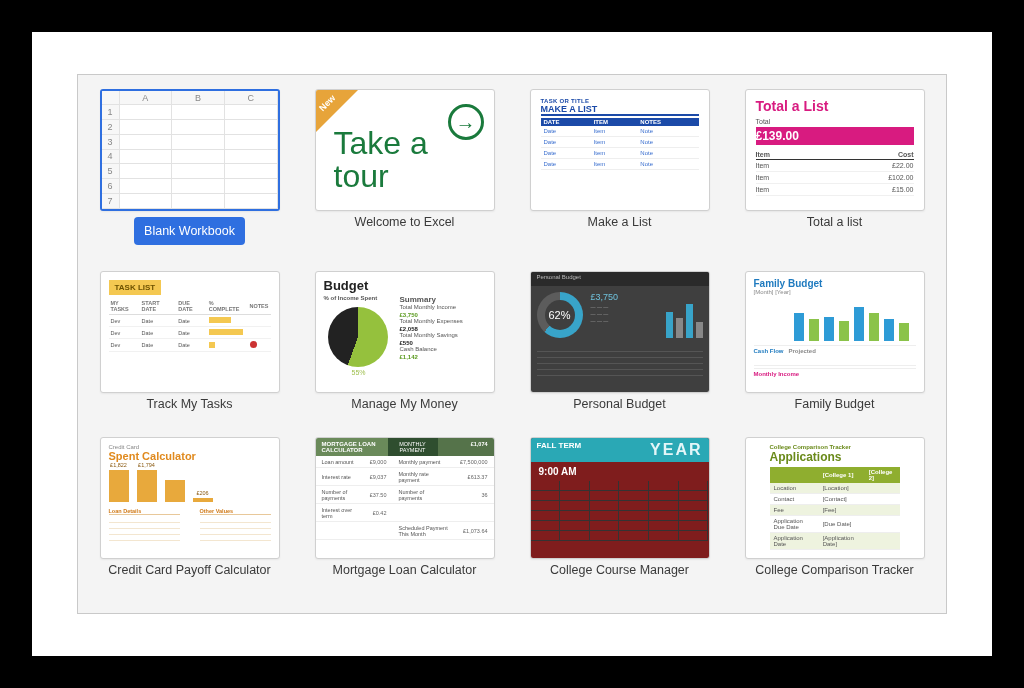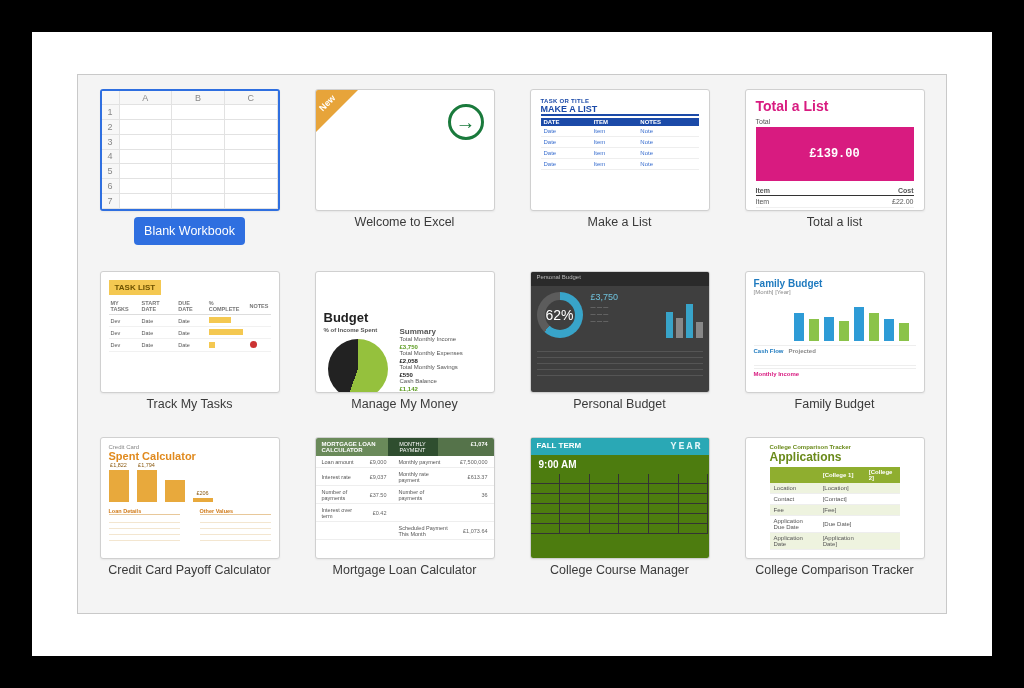--- a/index.html
+++ b/index.html
@@ -90,56 +90,56 @@
   .ml .sub{font-size:6px;font-weight:700;color:#1b4aa8;letter-spacing:.3px;}
   .ml .title{font-size:9px;font-weight:800;color:#1b4aa8;border-bottom:2px solid #1b4aa8;margin-bottom:2px;}
   .ml table{width:100%;border-collapse:collapse;font-size:6px;}
   .ml th{background:#1b4aa8;color:#fff;text-align:left;padding:1px 3px;font-weight:600;}
   .ml td{padding:2px 3px;border-bottom:1px solid #eee;color:#3a6fcf;}
 
   
   .tl { padding:8px 10px; }
   .tl h1{color:#d81b80;font-size:14px;font-weight:700;}
   .tl .tot{font-size:7px;color:#555;margin-top:4px;}
-  .tl .big{background:#d81b80;color:#fff;font-weight:800;font-size:12px;padding:20px 0;text-align:center;margin:2px 0 5px;font-family:Liberation Mono, monospace;}
+  .tl .big{background:#d81b80;color:#fff;font-weight:800;font-size:12px;padding:2px 0;margin:2px 0 5px;}
   .tl table{width:100%;font-size:7px;border-collapse:collapse;}
   .tl th{border-bottom:1px solid #333;text-align:left;padding:1px 0;font-weight:700;}
   .tl th.r, .tl td.r{text-align:right;}
   .tl td{padding:2px 0;border-bottom:1px solid #f0f0f0;}
 
   
   .tk { padding:8px; }
   .tk .title{background:#f4c851;color:#6d5200;font-size:8px;font-weight:800;padding:3px 6px;display:inline-block;margin-bottom:3px;}
   .tk table{width:100%;font-size:5.5px;border-collapse:collapse;}
   .tk th{text-align:left;padding:2px;color:#777;font-weight:700;border-bottom:1px solid #ddd;}
   .tk td{padding:2px;border-bottom:1px solid #f1f1f1;}
   .tk .bar{height:6px;background:#f4c851;display:inline-block;}
   .tk .dot{width:7px;height:7px;background:#c33;border-radius:50%;display:inline-block;}
 
   
   .mm { padding:6px 8px; }
-  .mm h2{font-size:13px;font-weight:800;color:#222;margin-top:32px;}
+  .mm h2{font-size:13px;font-weight:800;color:#222;}
   .mm .row{display:flex;}
   .mm .pie{width:60px;height:60px;border-radius:50%;margin:6px 6px 2px 4px;
     background: conic-gradient(#95c13d 0 200deg, #222 200deg 360deg);}
   .mm .sm{font-size:6px;color:#555;}
   .mm .k{font-size:6px;font-weight:700;margin-top:2px;}
   .mm .g{color:#5a9a1e;}
   .mm .d{color:#222;}
   .mm .pct{text-align:center;font-size:7px;color:#9fbf4f;margin-top:2px;}
 
   
   .pb { background:#3f3f3f; height:100%; color:#ddd; position:relative; }
   .pb .top{background:#2a2a2a;height:14px;font-size:6px;padding:2px 6px;color:#bbb;}
   .pb .mid{display:flex;padding:6px;}
   .pb .donut{width:46px;height:46px;border-radius:50%;
     background: conic-gradient(#38a4c9 0 223deg, #5c5c5c 223deg 360deg);
     display:flex;align-items:center;justify-content:center;position:relative;}
   .pb .donut::after{content:"";position:absolute;width:30px;height:30px;border-radius:50%;background:#3f3f3f;}
-  .pb .donut span{position:relative;z-index:1;font-size:14px;color:#fff;}
+  .pb .donut span{position:relative;z-index:1;font-size:11px;color:#fff;}
   .pb .bars{display:flex;align-items:flex-end;gap:3px;margin-left:auto;}
   .pb .bars div{width:7px;background:#38a4c9;}
   .pb .rows{padding:2px 6px;}
   .pb .rows div{height:6px;border-bottom:1px solid #555;}
 
   
   .fb { padding:6px 8px; }
   .fb .h{color:#1e7abf;font-size:10px;font-weight:700;}
   .fb .s{font-size:6px;color:#888;}
   .fb .bars{display:flex;align-items:flex-end;gap:5px;height:40px;margin:6px 0 4px 40px;}
@@ -164,23 +164,23 @@
   .mo { font-size:5.5px; }
   .mo .bar{display:flex;}
   .mo .b1{background:#6a8a5a;color:#fff;padding:3px 6px;flex:1.4;font-size:6px;font-weight:700;}
   .mo .b2{background:#2f4e2f;color:#fff;padding:3px 6px;width:50px;text-align:center;}
   .mo .b3{background:#55734a;color:#fff;padding:3px 6px;width:56px;text-align:right;font-weight:700;}
   .mo table{width:100%;border-collapse:collapse;}
   .mo td{padding:2.5px 6px;border-bottom:1px solid #eee;}
   .mo td.r{text-align:right;color:#666;}
 
   
-  .cm { background:#4d7c0f;height:100%;color:#ccc;}
+  .cm { background:#7f1d1d;height:100%;color:#ccc;}
   .cm .top{background:#2aa8b5;color:#fff;font-size:8px;font-weight:700;padding:3px 6px;display:flex;}
-  .cm .top .yr{margin-left:auto;font-size:10px;letter-spacing:2px;color:#e3f6f8;font-family:Liberation Mono, monospace;}
+  .cm .top .yr{margin-left:auto;font-size:16px;letter-spacing:2px;color:#e3f6f8;}
   .cm .time{font-size:10px;font-weight:700;color:#fff;padding:4px 8px;}
   .cm .grid{display:grid;grid-template-columns:repeat(6,1fr);gap:0;}
   .cm .grid div{height:10px;border-bottom:1px solid #333;border-right:1px solid #333;}
 
   
   .ct { padding:6px 24px; font-size:6px;}
   .ct .a{color:#6a8a1a;font-weight:700;}
   .ct .h{color:#6a8a1a;font-size:12px;font-weight:800;margin-bottom:3px;}
   .ct table{width:100%;border-collapse:collapse;}
   .ct th{background:#8fae2f;color:#fff;text-align:left;padding:2px 4px;font-weight:700;}
@@ -233,20 +233,24 @@
     </div>
     <div class="caption pill">Blank Workbook</div>
   </div>
 
   <div class="tile">
     <div class="thumb">
       <div class="tour">
         <div class="tour-ribbon"></div>
         <div class="tour-ribbon-label">New</div>
         <div class="tour-arrow">→</div>
+        <div class="tour-text">
+          <span>Take a</span><br>
+          <span>tour</span>
+        </div>
       </div>
     </div>
     <div class="caption">Welcome to Excel</div>
   </div>
 
   <div class="tile">
     <div class="thumb">
       <div class="ml">
         <div class="sub">TASK OR TITLE</div>
         <div class="title">MAKE A LIST</div>

